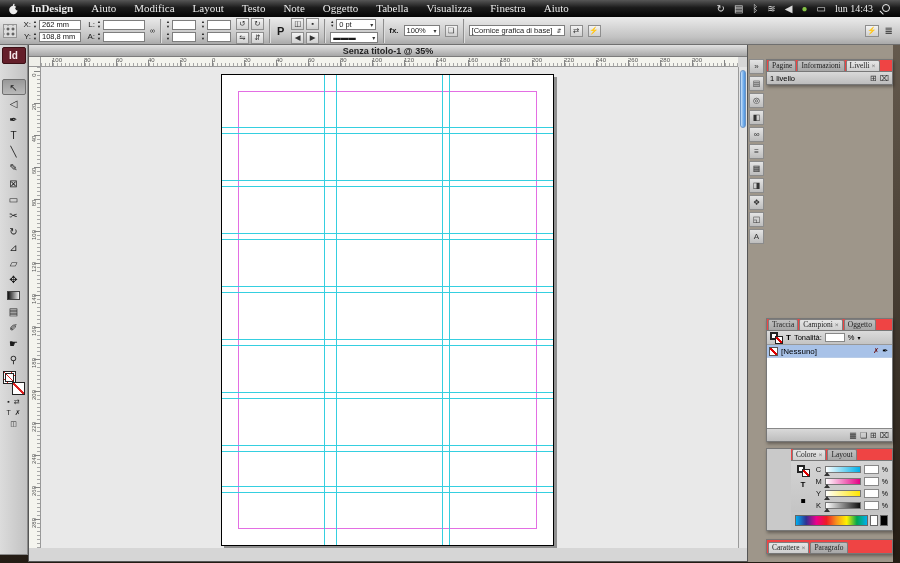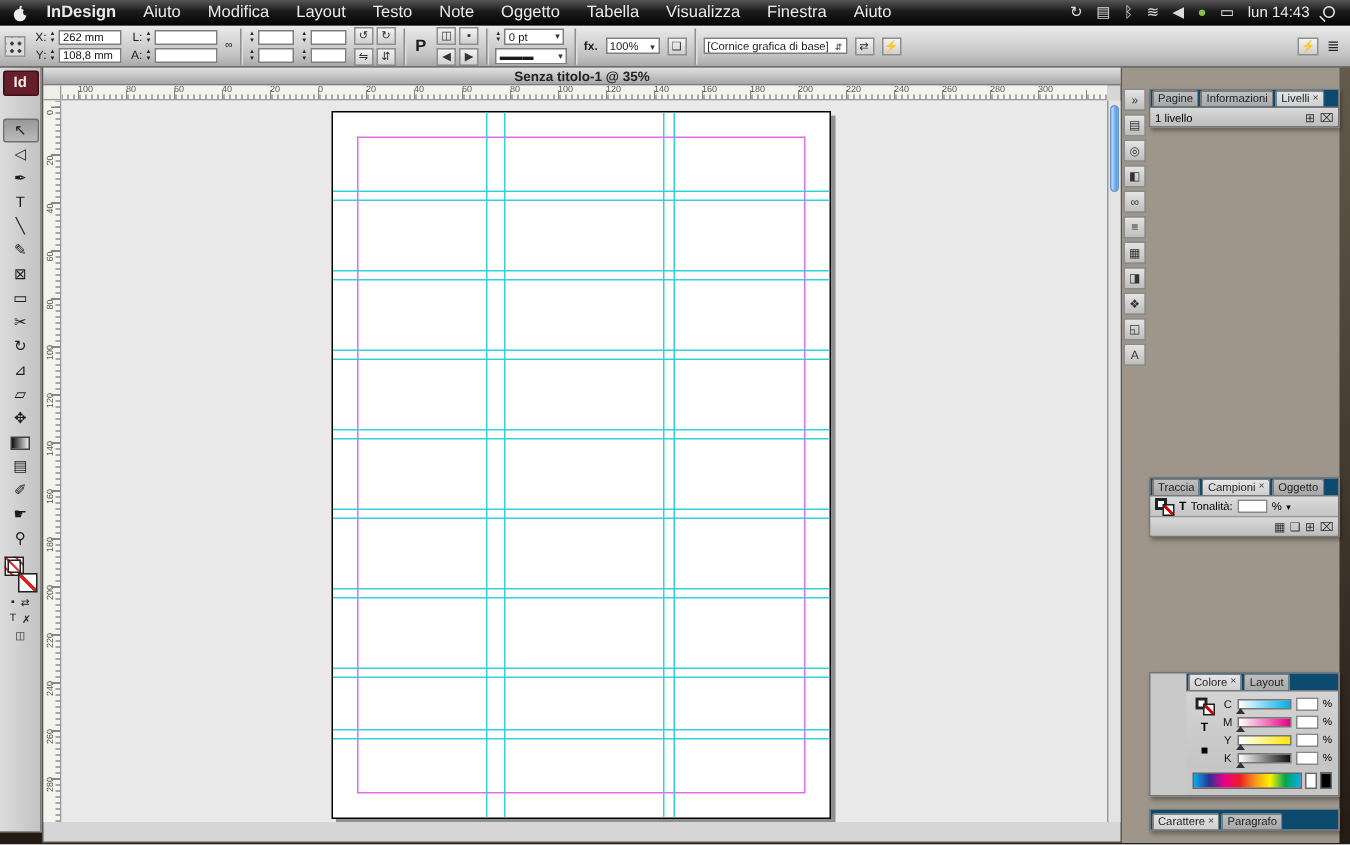--- a/index.html
+++ b/index.html
@@ -1,21 +1,21 @@
 <!DOCTYPE html>
 <html><head>
 <meta charset="utf-8">
 <style>
 *{margin:0;padding:0;box-sizing:border-box;}
 html,body{width:900px;height:563px;overflow:hidden;}
 body{font-family:"Liberation Sans",sans-serif;}
 #screen{position:relative;width:900px;height:563px;background:linear-gradient(180deg,#6a5f52,#241c14);overflow:hidden;}
 
 
-#menubar{position:absolute;left:0;top:0;width:900px;height:17px;background:linear-gradient(#565656,#1b1b1b 45%,#040404);display:flex;align-items:center;padding:0 6px;color:#ececec;font-size:11px;z-index:20;}
+#menubar{position:absolute;left:0;top:0;width:900px;height:17px;background:linear-gradient(#565656,#1b1b1b 45%,#040404);display:flex;align-items:center;padding:0 6px;color:#ececec;font-size:11px;z-index:20;font-family:Liberation Serif, serif;}
 .mitem{padding:0 9px;line-height:17px;white-space:nowrap;}
 .mitem.app{font-weight:bold;}
 #menu-right{margin-left:auto;display:flex;align-items:center;gap:9px;font-size:10px;}
 .sicon{opacity:.92;line-height:17px;}
 #clock{font-size:10px;white-space:nowrap;}
 .mag{width:8px;height:8px;border:1.4px solid #eee;border-radius:50%;position:relative;margin:0 4px 2px 0;}
 .mag::after{content:"";position:absolute;width:5px;height:1.4px;background:#eee;left:-4px;top:7px;transform:rotate(45deg);}
 #apple-logo{width:12px;height:12px;margin:0 2px;}
 
 
@@ -71,21 +71,21 @@
 .fs-back{position:absolute;left:1px;top:0;width:13px;height:13px;border:3px double #222;background:linear-gradient(45deg,#fff 43%,#d22 43% 57%,#fff 57%);}
 .fs-front{position:absolute;right:1px;bottom:0;width:13px;height:13px;border:1px solid #222;background:linear-gradient(45deg,#fff 43%,#d22 43% 57%,#fff 57%);}
 .minirow{display:flex;gap:4px;font-size:7px;margin-top:3px;color:#222;}
 .minirow span{cursor:default;}
 
 
 #dock{position:absolute;left:748px;top:45px;width:145px;height:517px;background:#9e968a;z-index:7;}
 #dock-icons{position:absolute;left:1px;top:14px;width:16px;display:flex;flex-direction:column;gap:2px;}
 .dicon{width:15px;height:15px;background:linear-gradient(#e4e4e4,#bdbdbd);border:1px solid #8b8b8b;font-size:8px;display:flex;align-items:center;justify-content:center;color:#333;}
 .panel{position:absolute;left:18px;width:127px;background:#c9c9c9;border:1px solid #777;box-shadow:1px 2px 3px rgba(0,0,0,.35);}
-.tabbar{height:12px;background:#0c4a6e;display:flex;align-items:flex-end;gap:1px;padding:1px 1px 0;border-bottom:1px solid #787878;}
+.tabbar{height:12px;background:#ef4444;display:flex;align-items:flex-end;gap:1px;padding:1px 1px 0;border-bottom:1px solid #787878;font-family:Liberation Serif, serif;}
 .tab{background:linear-gradient(#c0c0c0,#a7a7a7);border:1px solid #7d7d7d;border-bottom:none;border-radius:2px 2px 0 0;font-size:7.5px;line-height:10px;padding:0 3px;color:#222;display:flex;gap:2px;white-space:nowrap;overflow:hidden;max-width:52px;}
 .tab.active{background:linear-gradient(#e5e5e5,#cfcfcf);}
 .tclose{font-size:7px;color:#444;}
 #panel-layers{top:14px;}
 #layers-body{height:218px;background:#fff;position:relative;border-bottom:1px solid #888;}
 #layers-body::before{content:"";position:absolute;left:13px;top:0;bottom:0;width:1px;background:#ccc;}
 .layer-row{position:relative;height:13px;display:flex;align-items:center;background:#7fa7d9;border-bottom:1px solid #98b8dd;font-size:8px;z-index:1;}
 .eye{width:13px;text-align:center;font-size:7px;color:#222;}
 .layer-chip{width:8px;height:8px;border:1px solid #33589a;background:#cfe0f5;margin:0 3px 0 2px;}
 .layer-name{flex:1;font-size:8px;color:#0d1e3c;}
@@ -452,20 +452,28 @@
         <span class="mini-fs">
             <span class="b"></span>
             <span class="f"></span>
           </span>
         <span class="tinyT">T</span>
         <span>Tonalità:</span>
         <span class="tint-field"></span>
         <span>%</span>
         <span class="arr" style="font-size:6px;">▾</span>
       </div>
+      <div id="swatch-list">
+        <div class="swatch-row">
+          <span class="none-chip"></span>
+          <span>[Nessuno]</span>
+          <span class="swx">✗</span>
+          <span class="swpen">✒</span>
+        </div>
+      </div>
       <div class="panel-footer">
         <span class="pficons">
           <span>▦</span>
           <span>❏</span>
           <span>⊞</span>
           <span>⌧</span>
         </span>
       </div>
     </div>
 

